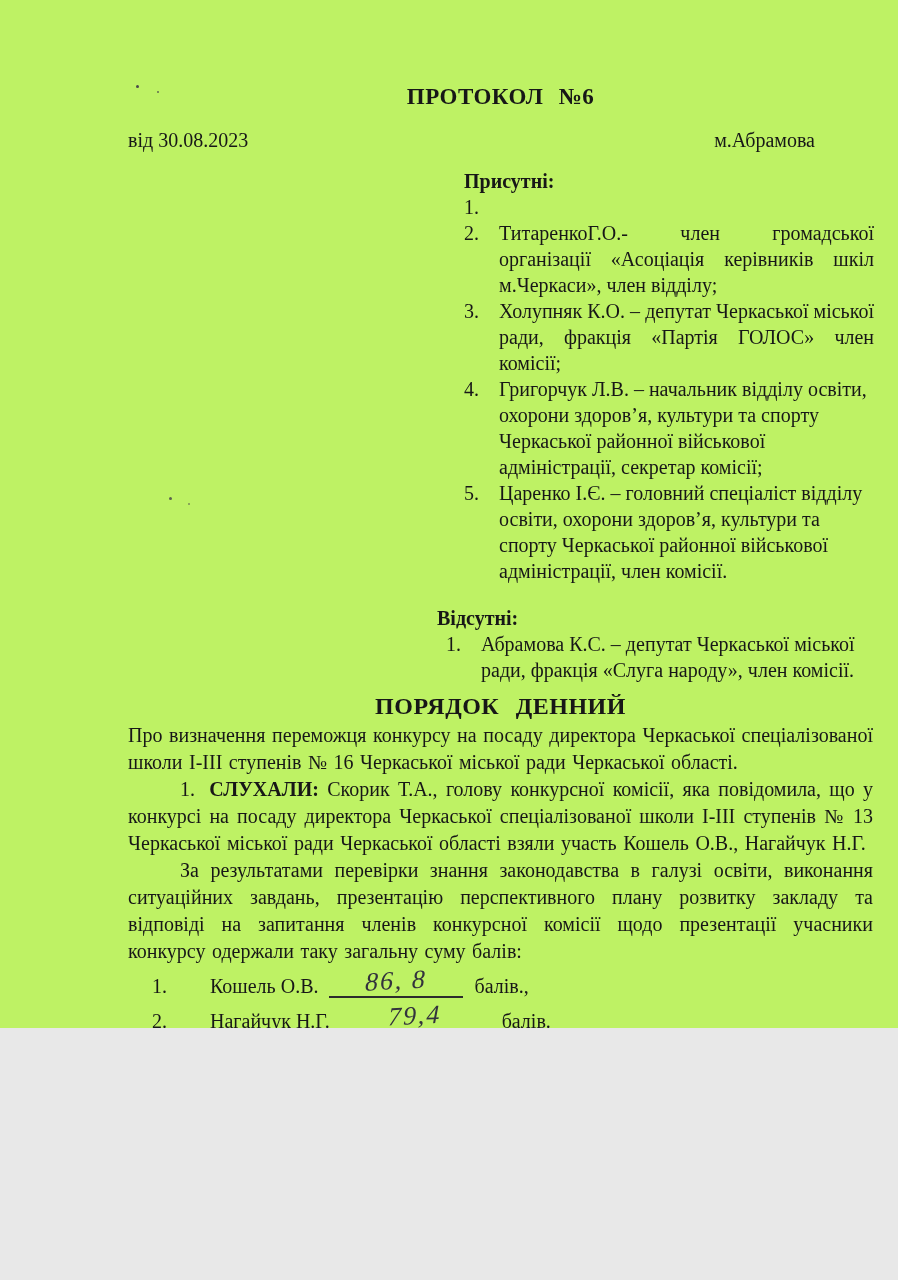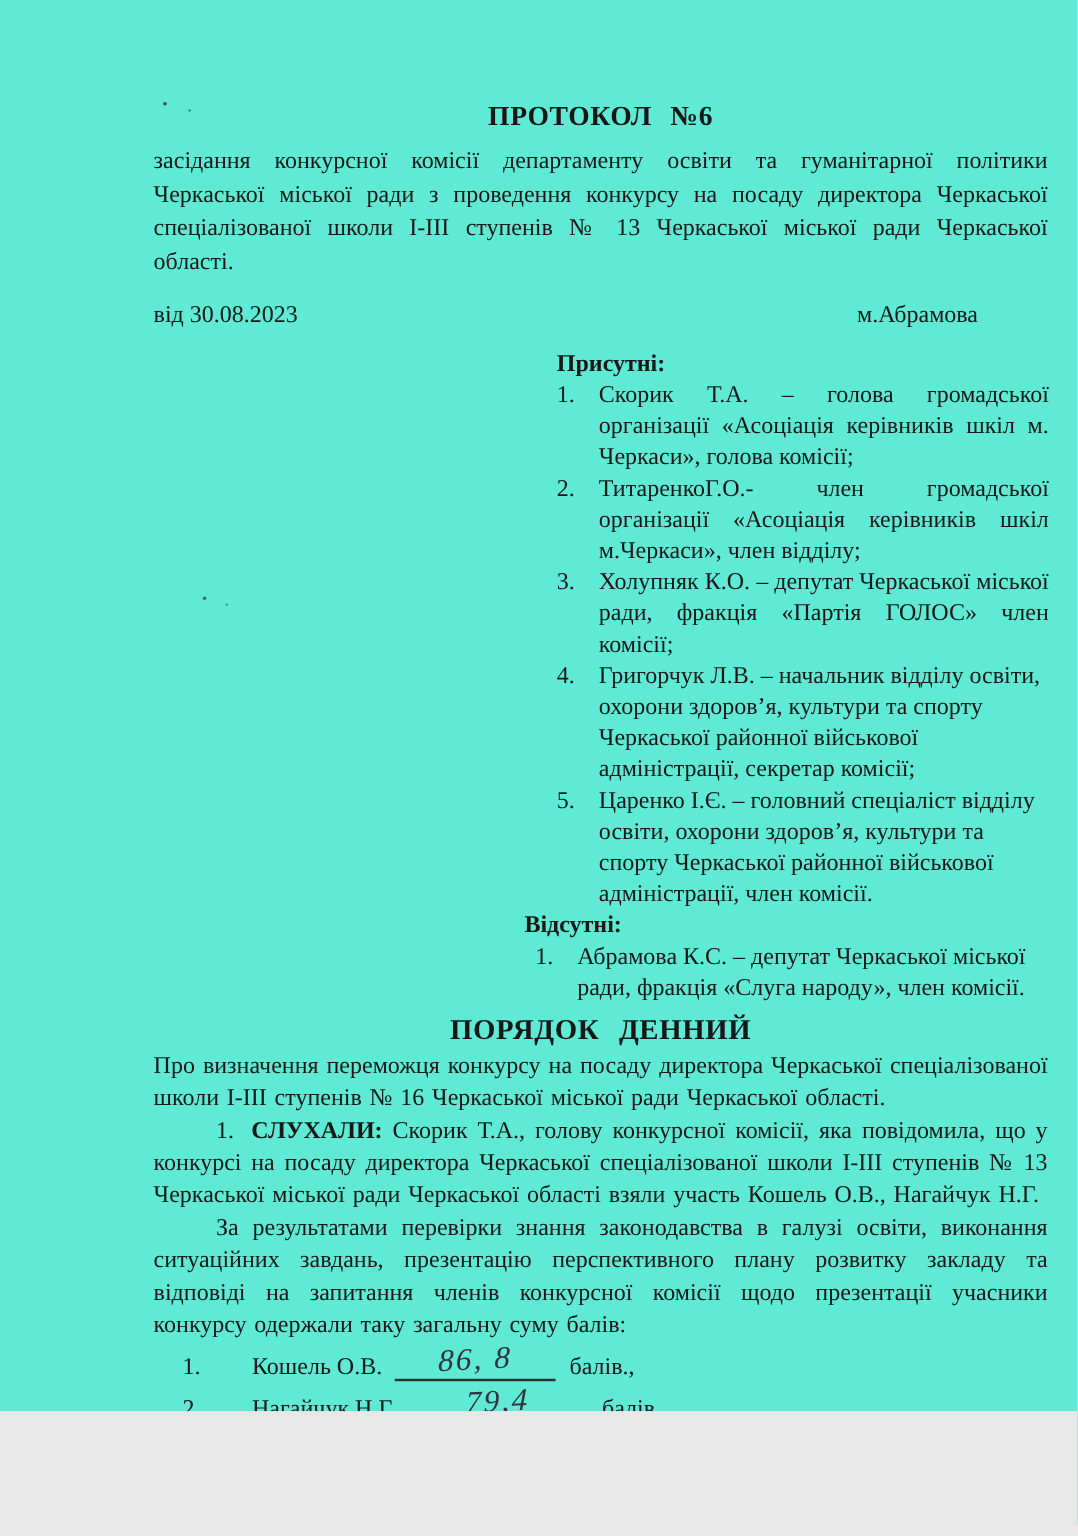--- a/index.html
+++ b/index.html
@@ -1,18 +1,18 @@
 <!DOCTYPE html>
 <html><head>
 <meta charset="utf-8">
 <style>
   html,body{margin:0;padding:0;background:#e8e8e8;}
   .page{
-    width:898px;height:1176px;
-    background:#5eead4;
+    width:898px;height:1028px;
+    background:#bef264;
     position:relative;
     overflow:hidden;
     font-family:"Liberation Serif","DejaVu Serif",serif;
     color:#171717;
     margin:0 auto;
   }
   .content{
     position:absolute;inset:0;
     padding:84px 25px 0 128px;
     box-sizing:border-box;
@@ -40,21 +40,21 @@
   .city{margin-right:58px;}
   
   .right-col{
     margin-top:15px;
     margin-left:309px;
     width:437px;
     font-size:20px;line-height:26px;
   }
   .sec-head{font-weight:bold;}
   .present-head{padding-left:27px;}
-  .absent-head{padding-left:0;}
+  .absent-head{padding-left:0;margin-top:21px;}
   .pitem{display:flex;}
   .pitem .num{flex:0 0 35px;padding-left:27px;}
   .pitem .txt{flex:1;text-align:justify;}
   .pitem.ragged .txt{text-align:left;}
   .plist.absent .pitem .num{padding-left:9px;flex:0 0 35px;}
   .plist.absent .pitem .txt{text-align:left;}
   
   .agenda-head{
     margin:10px 0 2px 0;
     font-size:24px;font-weight:bold;
@@ -114,35 +114,33 @@
   <span class="dot d2"></span>
   <span class="dot d3"></span>
   <span class="dot d4"></span>
   <span class="dot d5"></span>
   <span class="dot d6"></span>
 
   <div class="content">
 
     <h1 class="doc-title">ПРОТОКОЛ №6</h1>
 
-    <p class="intro">засідання  конкурсної комісії департаменту освіти та гуманітарної політики Черкаської міської ради з проведення конкурсу на  посаду  директора Черкаської спеціалізованої школи І-ІІІ ступенів № 13 Черкаської міської ради Черкаської області.</p>
 
     <div class="date-row">
       <span>від 30.08.2023</span>
       <span class="city">м.Абрамова</span>
     </div>
 
     <div class="right-col">
 
       <div class="sec-head present-head">Присутні:</div>
 
       <div class="plist">
         <div class="pitem">
           <span class="num">1.</span>
-          <span class="txt">Скорик Т.А. – голова громадської організації «Асоціація керівників шкіл м. Черкаси», голова комісії;</span>
         </div>
         <div class="pitem">
           <span class="num">2.</span>
           <span class="txt">ТитаренкоГ.О.- член громадської організації «Асоціація керівників шкіл м.Черкаси», член відділу;</span>
         </div>
         <div class="pitem">
           <span class="num">3.</span>
           <span class="txt">Холупняк К.О. – депутат Черкаської міської ради, фракція «Партія ГОЛОС» член комісії;</span>
         </div>
         <div class="pitem ragged">

